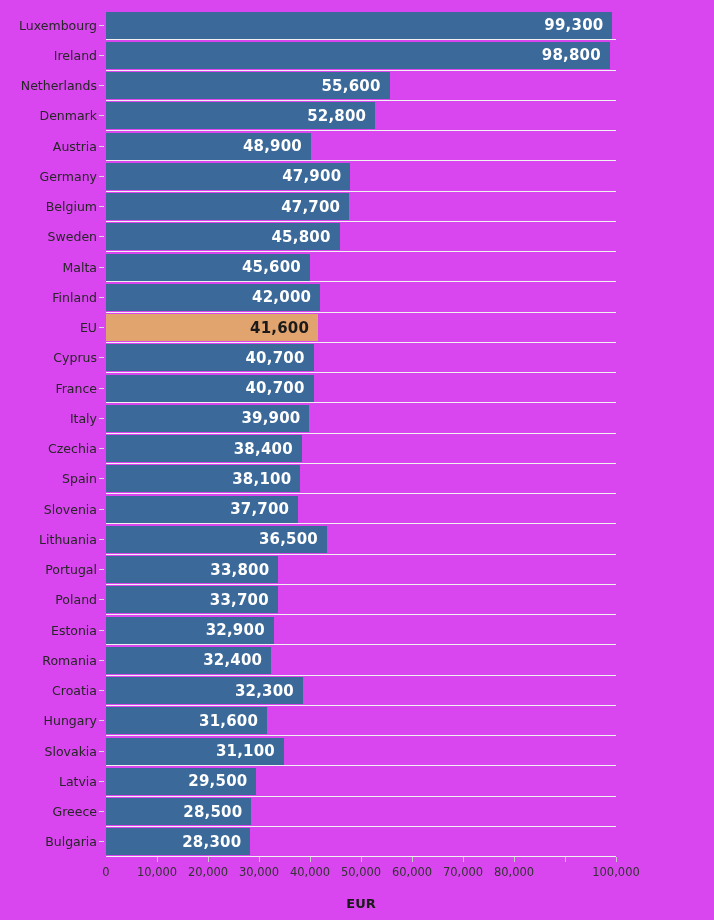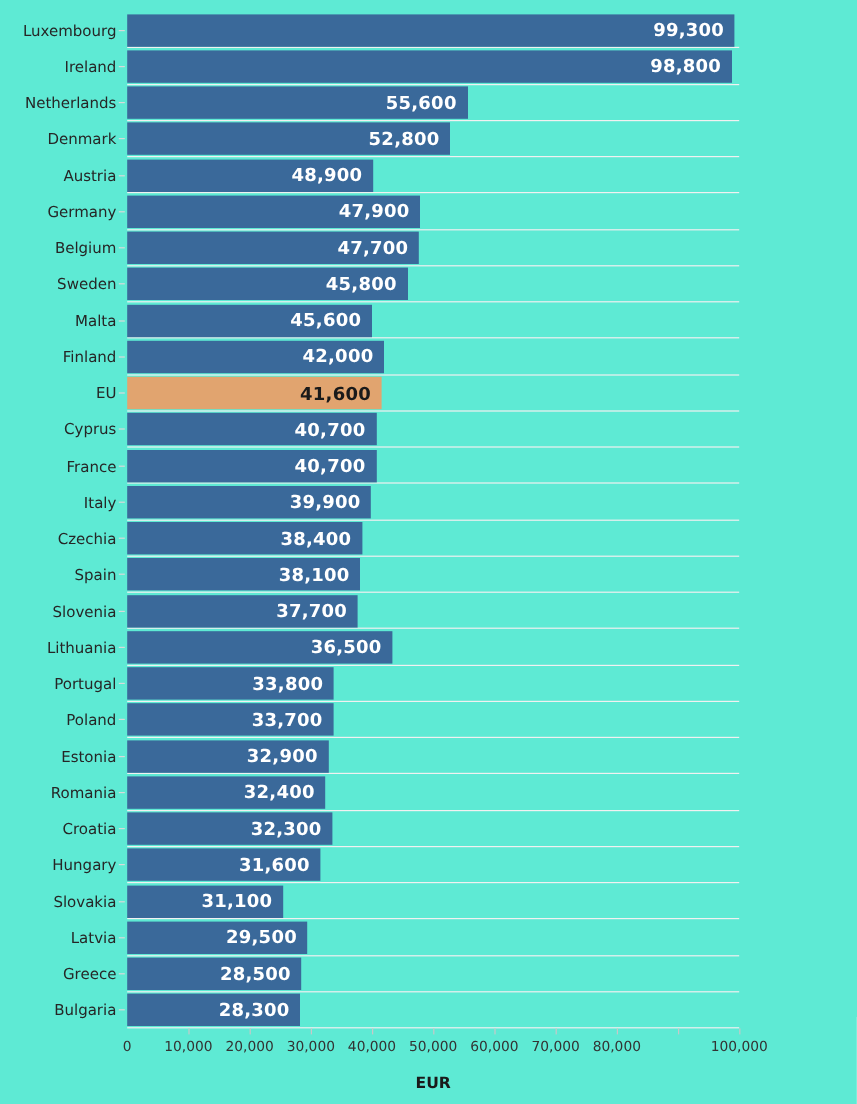--- a/index.html
+++ b/index.html
@@ -1,21 +1,21 @@
 <!DOCTYPE html>
 <html><head>
 <meta charset="utf-8">
 <style>
   * { margin:0; padding:0; box-sizing:border-box; }
   html,body { background:#ffffff; }
   body {
     font-family:"DejaVu Sans","Liberation Sans",sans-serif;
     width:714px; height:920px; position:relative; overflow:hidden;
   }
-  .canvas { position:absolute; left:0; top:0; width:714px; height:920px; background:#5eead4; }
+  .canvas { position:absolute; left:0; top:0; width:714px; height:920px; background:#d946ef; }
 
   .rows { position:absolute; left:0; top:10px; width:616px; }
   .row { position:relative; display:flex; align-items:center; height:30.25px; }
   .cat-label {
     width:97px; text-align:right; font-size:12.5px; color:#262626;
     white-space:nowrap; flex:0 0 97px;
   }
   .cat-tick { flex:0 0 9px; height:1px; position:relative; }
   .cat-tick::after {
     content:""; position:absolute; left:2px; right:2px; top:0; height:1px;
@@ -266,41 +266,41 @@
           <div class="bar" style="width: 165.24px; background: rgb(58, 105, 154);">
             <span class="value-label" style="color: rgb(255, 255, 255);">32,400</span>
           </div>
         </div>
       </div>
       <div class="row">
         <div class="cat-label">Croatia</div>
         <div class="cat-tick"></div>
         <div class="track">
           <div class="rowline" style="background: rgb(241, 241, 241);"></div>
-          <div class="bar" style="width: 171px; background: rgb(58, 105, 154);">
+          <div class="bar" style="width: 197px; background: rgb(58, 105, 154);">
             <span class="value-label" style="color: rgb(255, 255, 255);">32,300</span>
           </div>
         </div>
       </div>
       <div class="row">
         <div class="cat-label">Hungary</div>
         <div class="cat-tick"></div>
         <div class="track">
           <div class="rowline" style="background: rgb(241, 241, 241);"></div>
           <div class="bar" style="width: 161.16px; background: rgb(58, 105, 154);">
             <span class="value-label" style="color: rgb(255, 255, 255);">31,600</span>
           </div>
         </div>
       </div>
       <div class="row">
         <div class="cat-label">Slovakia</div>
         <div class="cat-tick"></div>
         <div class="track">
           <div class="rowline" style="background: rgb(241, 241, 241);"></div>
-          <div class="bar" style="width: 130px; background: rgb(58, 105, 154);">
+          <div class="bar" style="width: 178px; background: rgb(58, 105, 154);">
             <span class="value-label" style="color: rgb(255, 255, 255);">31,100</span>
           </div>
         </div>
       </div>
       <div class="row">
         <div class="cat-label">Latvia</div>
         <div class="cat-tick"></div>
         <div class="track">
           <div class="rowline" style="background: rgb(241, 241, 241);"></div>
           <div class="bar" style="width: 150.45px; background: rgb(58, 105, 154);">

